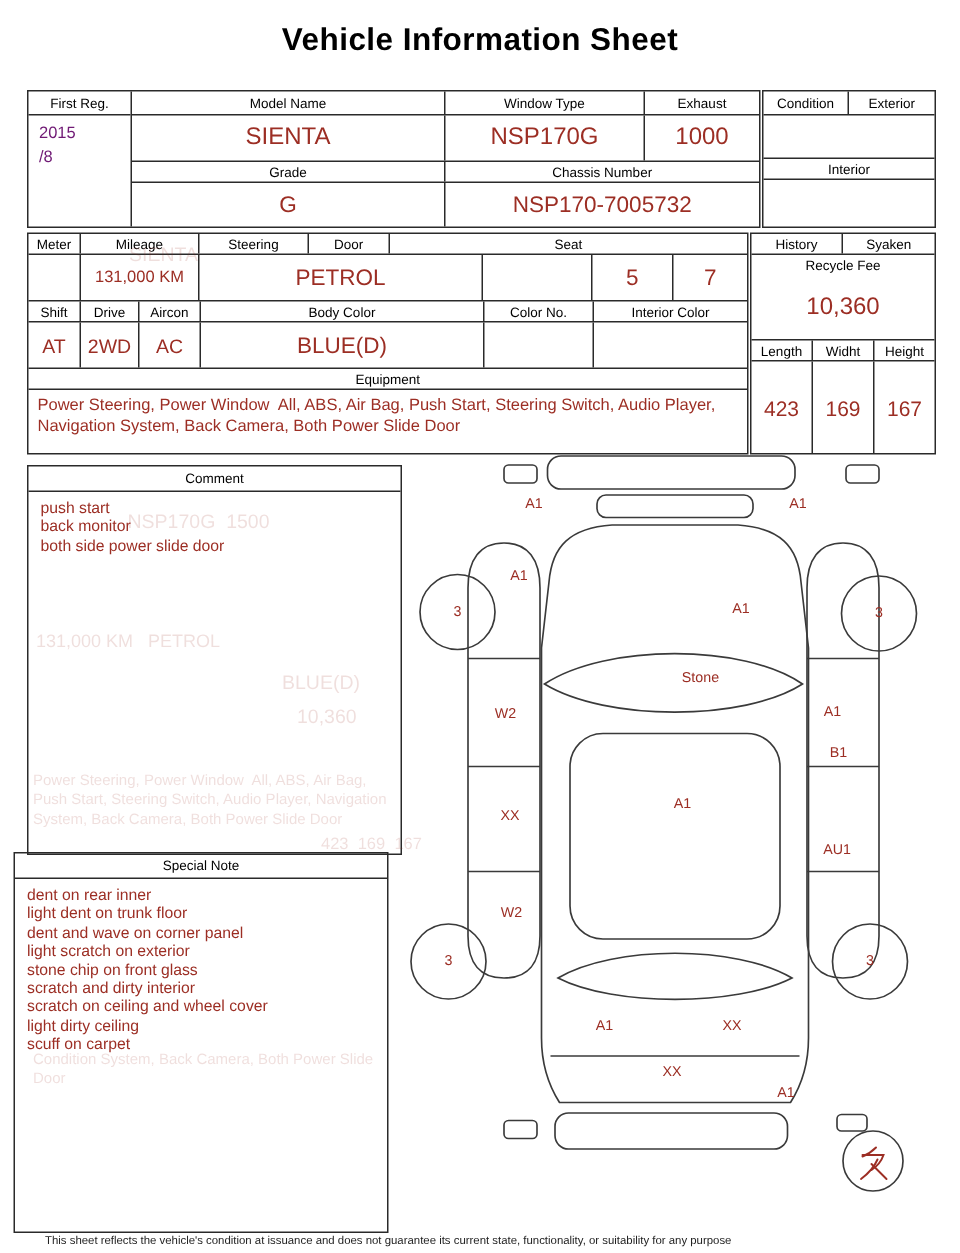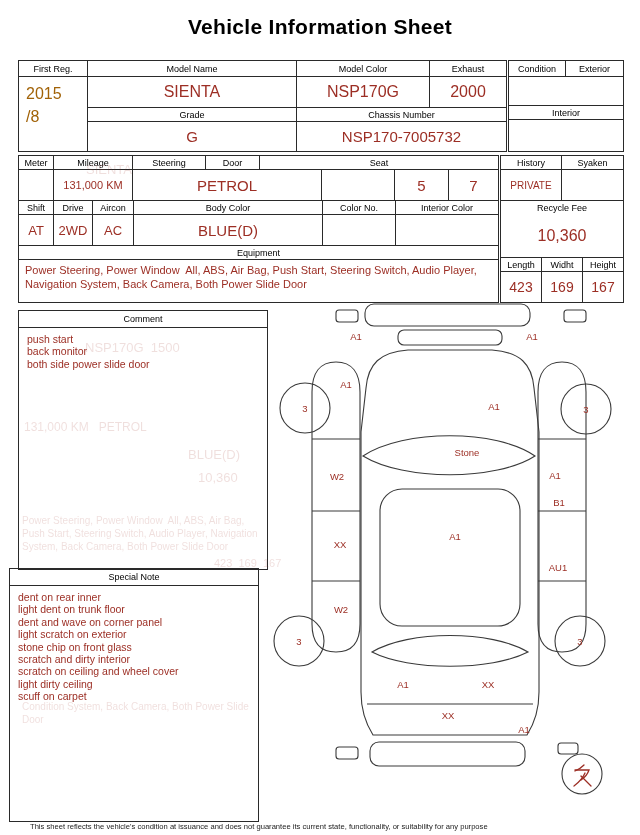--- a/index.html
+++ b/index.html
@@ -23,21 +23,21 @@
   .f14{font-size:14px}.f15{font-size:15px}.f16{font-size:16px}.f19{font-size:19px}
 
   .h13{height:13px;flex:0 0 13px}
   .h15{height:15px;flex:0 0 15px}
   .h16{height:16px;flex:0 0 16px}
   .h28{height:28px;flex:0 0 28px}
   .h30{height:30px;flex:0 0 30px}
   .h56{height:56px;flex:0 0 56px}
 
   .firstreg{padding:5px 0 0 7px}
-  .firstreg div{font-size:16px;line-height:1.45;color:#a16207}
+  .firstreg div{font-size:11px;line-height:1.45;color:#701a75}
 
   .eqp{font-size:11px;line-height:1.3;color:#9c2e24;padding:3px 6px;text-align:left;white-space:pre-wrap}
 
   .notes{padding:5px 8px;overflow:hidden}
   .note-line{font-size:10.5px;line-height:1.18;color:#9c2e24;white-space:pre-wrap}
 
   .diagram{position:absolute;left:268px;top:296px;width:360px;height:508px}
   .outline{fill:none;stroke:#3a3a3a;stroke-width:1.1}
   .kanji{fill:none;stroke:#9c2e24;stroke-width:1.3;stroke-linecap:round}
   .mark{fill:#9c2e24;font-size:9.5px;font-family:"Liberation Sans",sans-serif;
@@ -57,27 +57,27 @@
   <div class="col br" style="width:68px">
     <div class="cell lbl bb h15">First Reg.</div>
     <div class="grow firstreg">
       <div>2015</div>
       <div>/8</div>
     </div>
   </div>
   <div class="col grow">
     <div class="row h15 bb">
       <div class="cell lbl br" style="width:208px">Model Name</div>
-      <div class="cell lbl br" style="width:132px">Model Color</div>
+      <div class="cell lbl br" style="width:132px">Window Type</div>
       <div class="cell lbl grow">Exhaust</div>
     </div>
     <div class="row h30 bb">
       <div class="cell val f16 br" style="width:208px">SIENTA</div>
       <div class="cell val f16 br" style="width:132px">NSP170G</div>
-      <div class="cell val f16 grow">2000</div>
+      <div class="cell val f16 grow">1000</div>
     </div>
     <div class="row h13 bb">
       <div class="cell lbl br" style="width:208px">Grade</div>
       <div class="cell lbl grow">Chassis Number</div>
     </div>
     <div class="row grow">
       <div class="cell val f15 br" style="width:208px">G</div>
       <div class="cell val f15 grow">NSP170-7005732</div>
     </div>
   </div>
@@ -135,24 +135,20 @@
     <div class="cell lbl bb h13">Equipment</div>
     <div class="grow eqp">Power Steering, Power Window  All, ABS, Air Bag, Push Start, Steering Switch, Audio Player, Navigation System, Back Camera, Both Power Slide Door</div>
   </div>
 </div>
 
 <div class="box" style="left:500px;top:155px;width:122px;height:146px">
   <div class="col grow">
     <div class="row h13 bb">
       <div class="cell lbl br" style="width:60px">History</div>
       <div class="cell lbl grow">Syaken</div>
-    </div>
-    <div class="row h30 bb">
-      <div class="cell val f10 br" style="width:60px">PRIVATE</div>
-      <div class="cell val grow"></div>
     </div>
     <div class="col bb h56">
       <div class="cell lbl h13">Recycle Fee</div>
       <div class="cell val f16 grow">10,360</div>
     </div>
     <div class="row h13 bb">
       <div class="cell lbl br grow">Length</div>
       <div class="cell lbl br grow">Widht</div>
       <div class="cell lbl grow">Height</div>
     </div>

